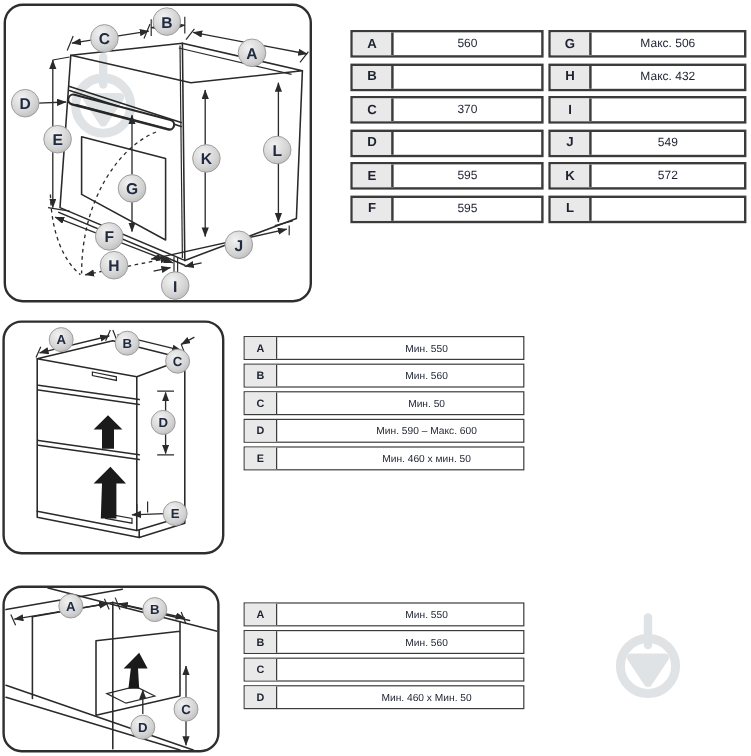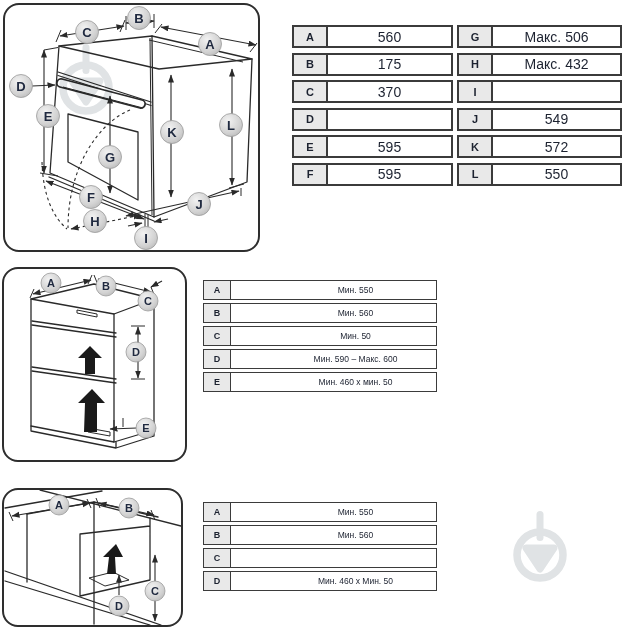--- a/index.html
+++ b/index.html
@@ -21,21 +21,21 @@
   .dimtable{position:absolute;}
   .trow{display:flex;box-sizing:border-box;border:2px solid #3b3b3b;background:#fff;}
   .tkey{box-sizing:border-box;background:#e9e9e9;border-right:2px solid #3b3b3b;
         display:flex;align-items:center;justify-content:center;font-weight:700;}
   .tval{flex:1;display:flex;align-items:center;justify-content:center;white-space:nowrap;}
   #table-main{left:292px;top:25px;display:flex;gap:4px;}
   #table-main .subcol{width:161px;}
   #table-main .subcol.right{width:165px;}
   #table-main .trow{height:23px;margin-bottom:4.5px;}
   #table-main .tkey{width:34px;font-size:11px;}
-  #table-main .tval{font-size:14px;}
+  #table-main .tval{font-size:10px;}
   .small .trow{height:20px;margin-bottom:3px;border-width:1.5px;}
   .small .tkey{width:27px;font-size:9px;border-right-width:1.5px;}
   .small .tval{font-size:8.5px;margin-left:44px;}
   #table-mid{left:203px;top:280px;width:234px;}
   #table-bot{left:203px;top:502px;width:234px;}
   .wmark{position:absolute;mix-blend-mode:multiply;pointer-events:none;}
   #wm1{left:56px;top:41px;} #wm2{left:510px;top:508px;}
 </style>
 </head>
 <body>
@@ -251,21 +251,20 @@
   </div>
 
   <div class="dimtable" id="table-main">
     <div class="subcol">
       <div class="trow">
           <div class="tkey">A</div>
           <div class="tval">560</div>
         </div>
       <div class="trow">
           <div class="tkey">B</div>
-          <div class="tval">175</div>
         </div>
       <div class="trow">
           <div class="tkey">C</div>
           <div class="tval">370</div>
         </div>
       <div class="trow">
           <div class="tkey">D</div>
         </div>
       <div class="trow">
           <div class="tkey">E</div>
@@ -291,21 +290,20 @@
       <div class="trow">
           <div class="tkey">J</div>
           <div class="tval">549</div>
         </div>
       <div class="trow">
           <div class="tkey">K</div>
           <div class="tval">572</div>
         </div>
       <div class="trow">
           <div class="tkey">L</div>
-          <div class="tval">550</div>
         </div>
     </div>
   </div>
 
   <div class="dimtable small" id="table-mid">
     <div class="trow">
         <div class="tkey">A</div>
         <div class="tval">Мин. 550</div>
       </div>
     <div class="trow">

